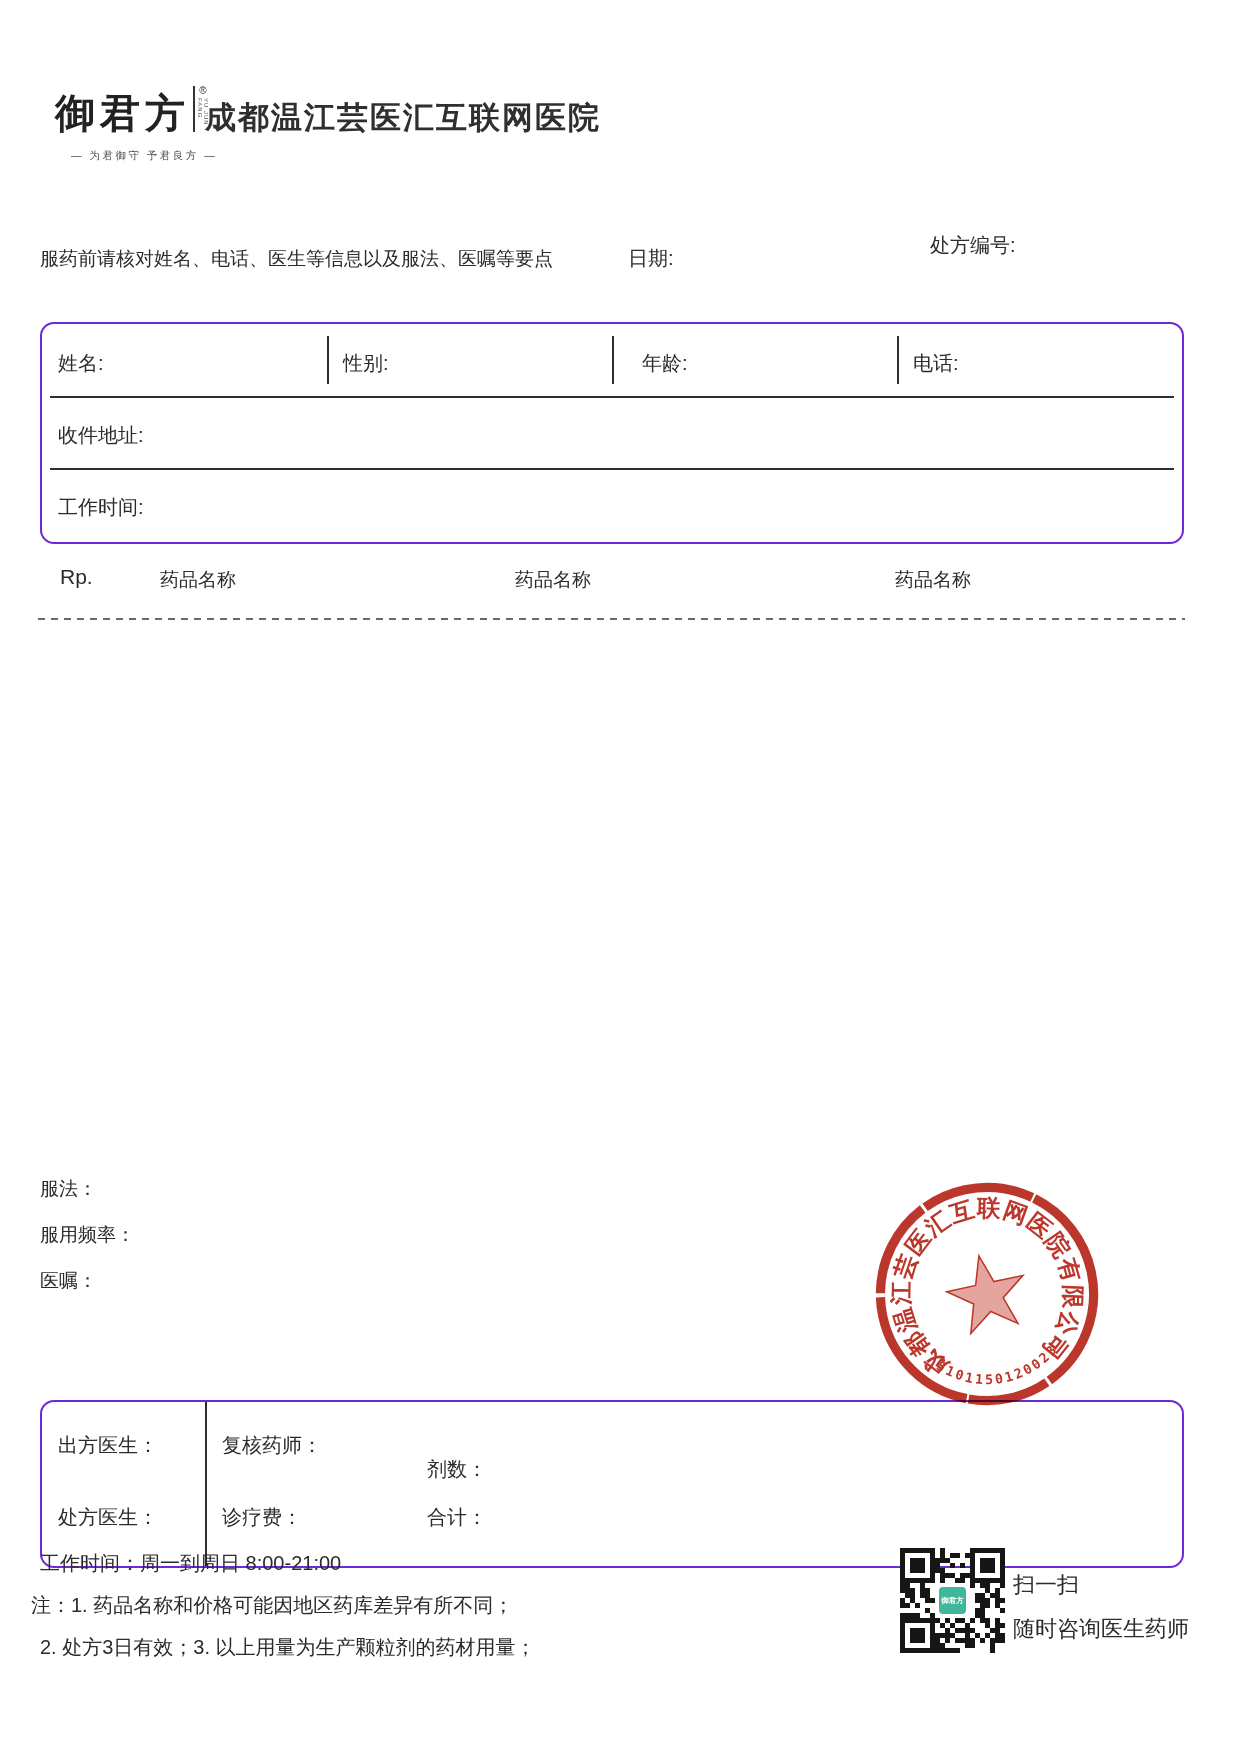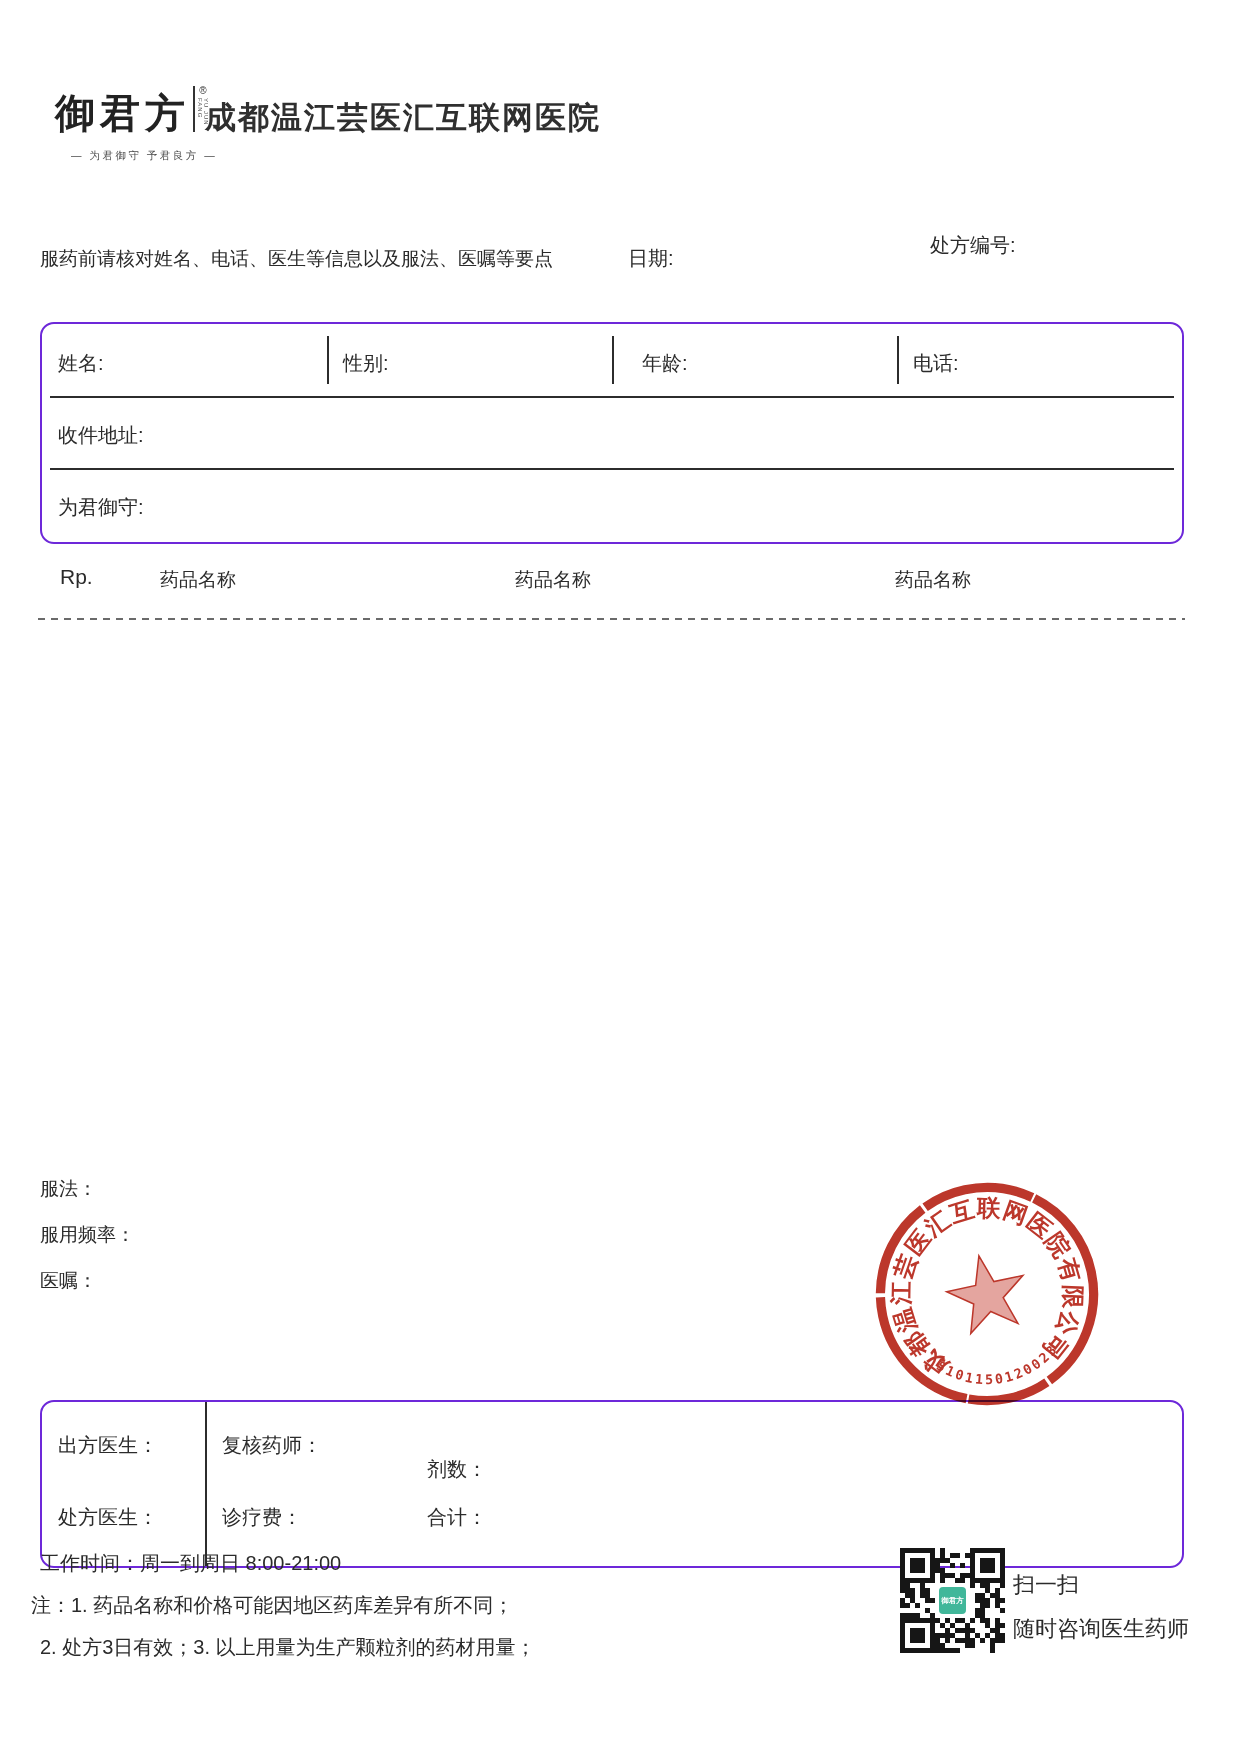--- a/index.html
+++ b/index.html
@@ -69,21 +69,21 @@
     <div class="abs t20" style="left:16px;top:26px;">姓名:</div>
     <div class="abs t20" style="left:301px;top:26px;">性别:</div>
     <div class="abs t20" style="left:586px;top:26px;margin-left:14px;">年龄:</div>
     <div class="abs t20" style="left:871px;top:26px;">电话:</div>
     <div class="vsep" style="left:285px;top:12px;height:48px;"></div>
     <div class="vsep" style="left:570px;top:12px;height:48px;"></div>
     <div class="vsep" style="left:855px;top:12px;height:48px;"></div>
     <div class="hline" style="top:72px;"></div>
     <div class="abs t20" style="left:16px;top:98px;">收件地址:</div>
     <div class="hline" style="top:144px;"></div>
-    <div class="abs t20" style="left:16px;top:170px;">为君御守:</div>
+    <div class="abs t20" style="left:16px;top:170px;">工作时间:</div>
   </div>
 
   <div class="abs t21" style="left:60px;top:565px;">Rp.</div>
   <div class="abs t19" style="left:160px;top:567px;">药品名称</div>
   <div class="abs t19" style="left:515px;top:567px;">药品名称</div>
   <div class="abs t19" style="left:895px;top:567px;">药品名称</div>
   <div class="dashed" style="left:38px;top:618px;width:1147px;"></div>
 
   <div class="abs t19" style="left:40px;top:1176px;">服法：</div>
   <div class="abs t19" style="left:40px;top:1222px;">服用频率：</div>

